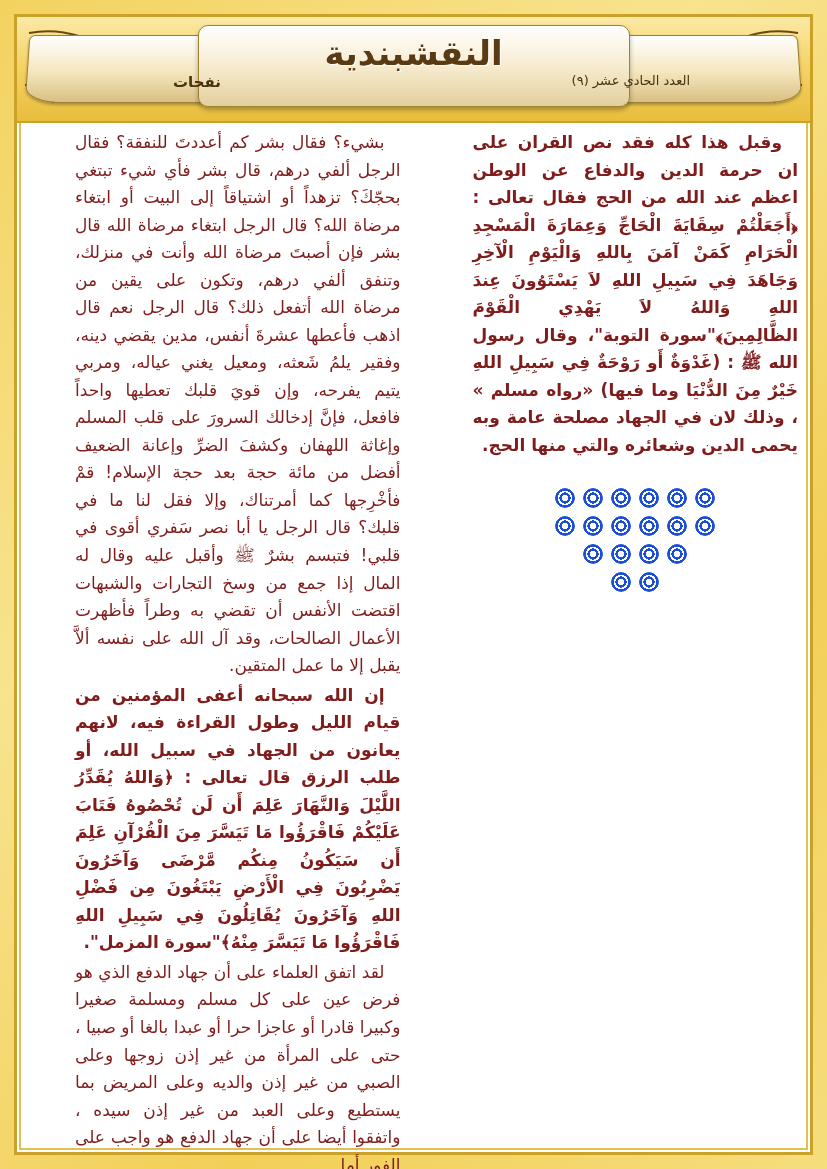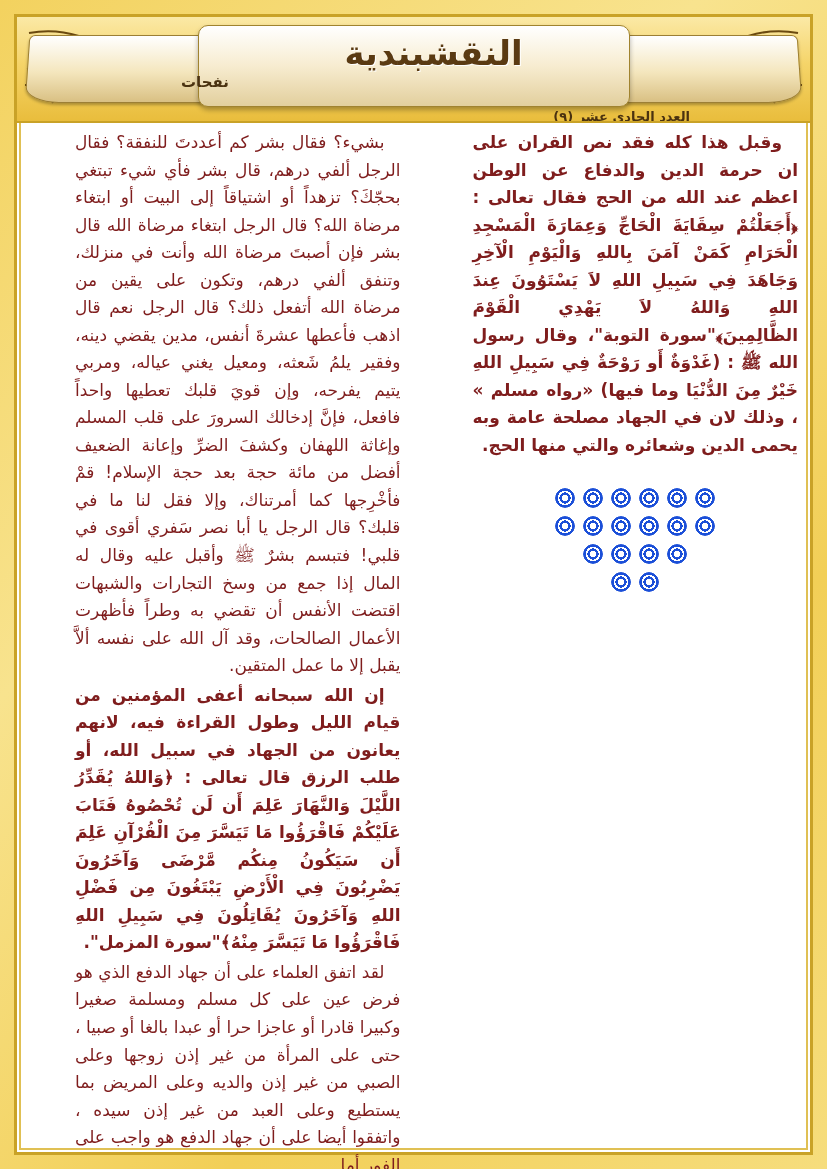--- a/index.html
+++ b/index.html
@@ -64,35 +64,33 @@
   .masthead-title {
     position: absolute;
     left: 50%;
     top: 16px;
     transform: translateX(-50%);
     font-size: 34px;
     font-weight: bold;
     color: #5a3a12;
     text-shadow: 1px 1px 0 #ffffff;
     white-space: nowrap;
-    margin-left: 20px;
   }
   .issue-badge {
     position: absolute;
     right: 120px;
     top: 56px;
     font-size: 13px;
-    font-weight: bold;
+    font-weight: normal;
     color: #4a3210;
     white-space: nowrap;
-    margin-top: 36px;
   }
   .nafahat-badge {
     position: absolute;
-    left: 164px;
+    left: 156px;
     top: 56px;
     font-size: 15px;
     font-weight: bold;
     color: #4a3210;
     white-space: nowrap;
   }
   .swirl {
     position: absolute;
     top: 6px;
     width: 120px;

